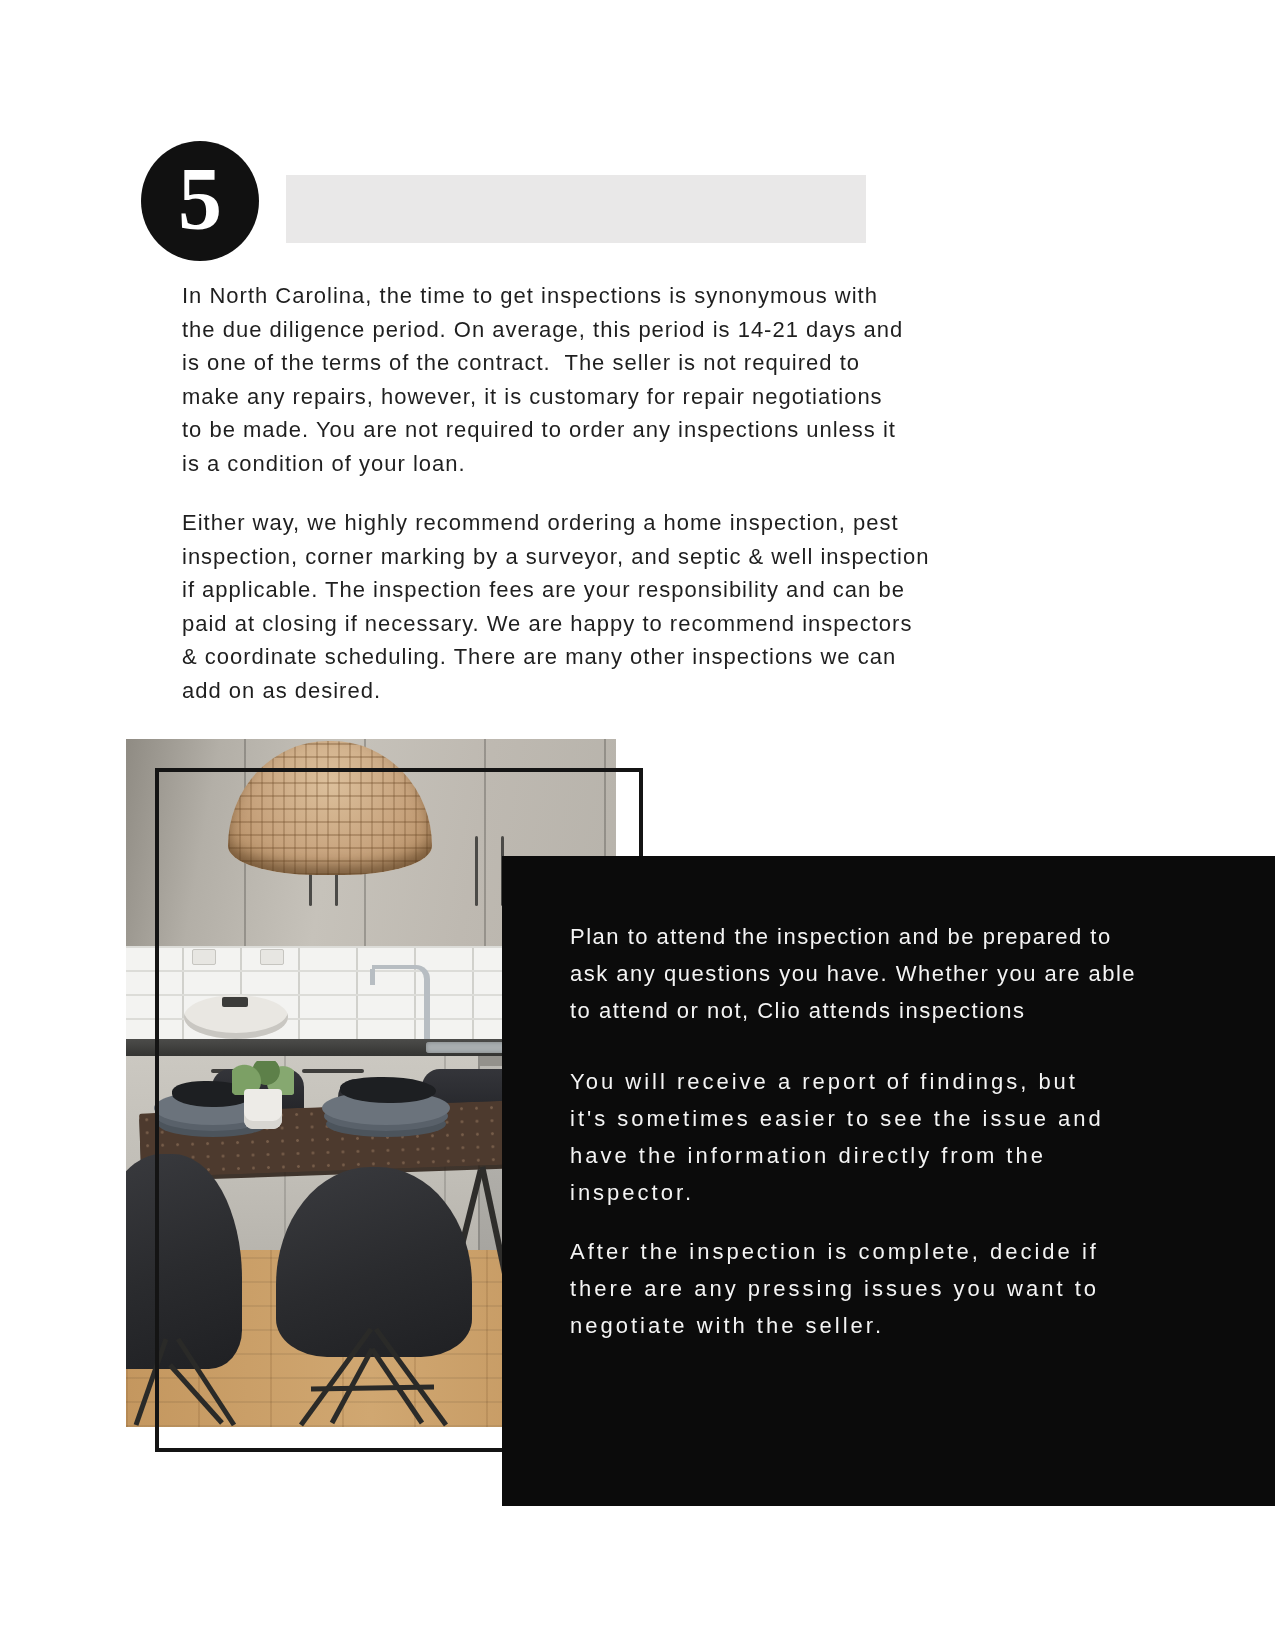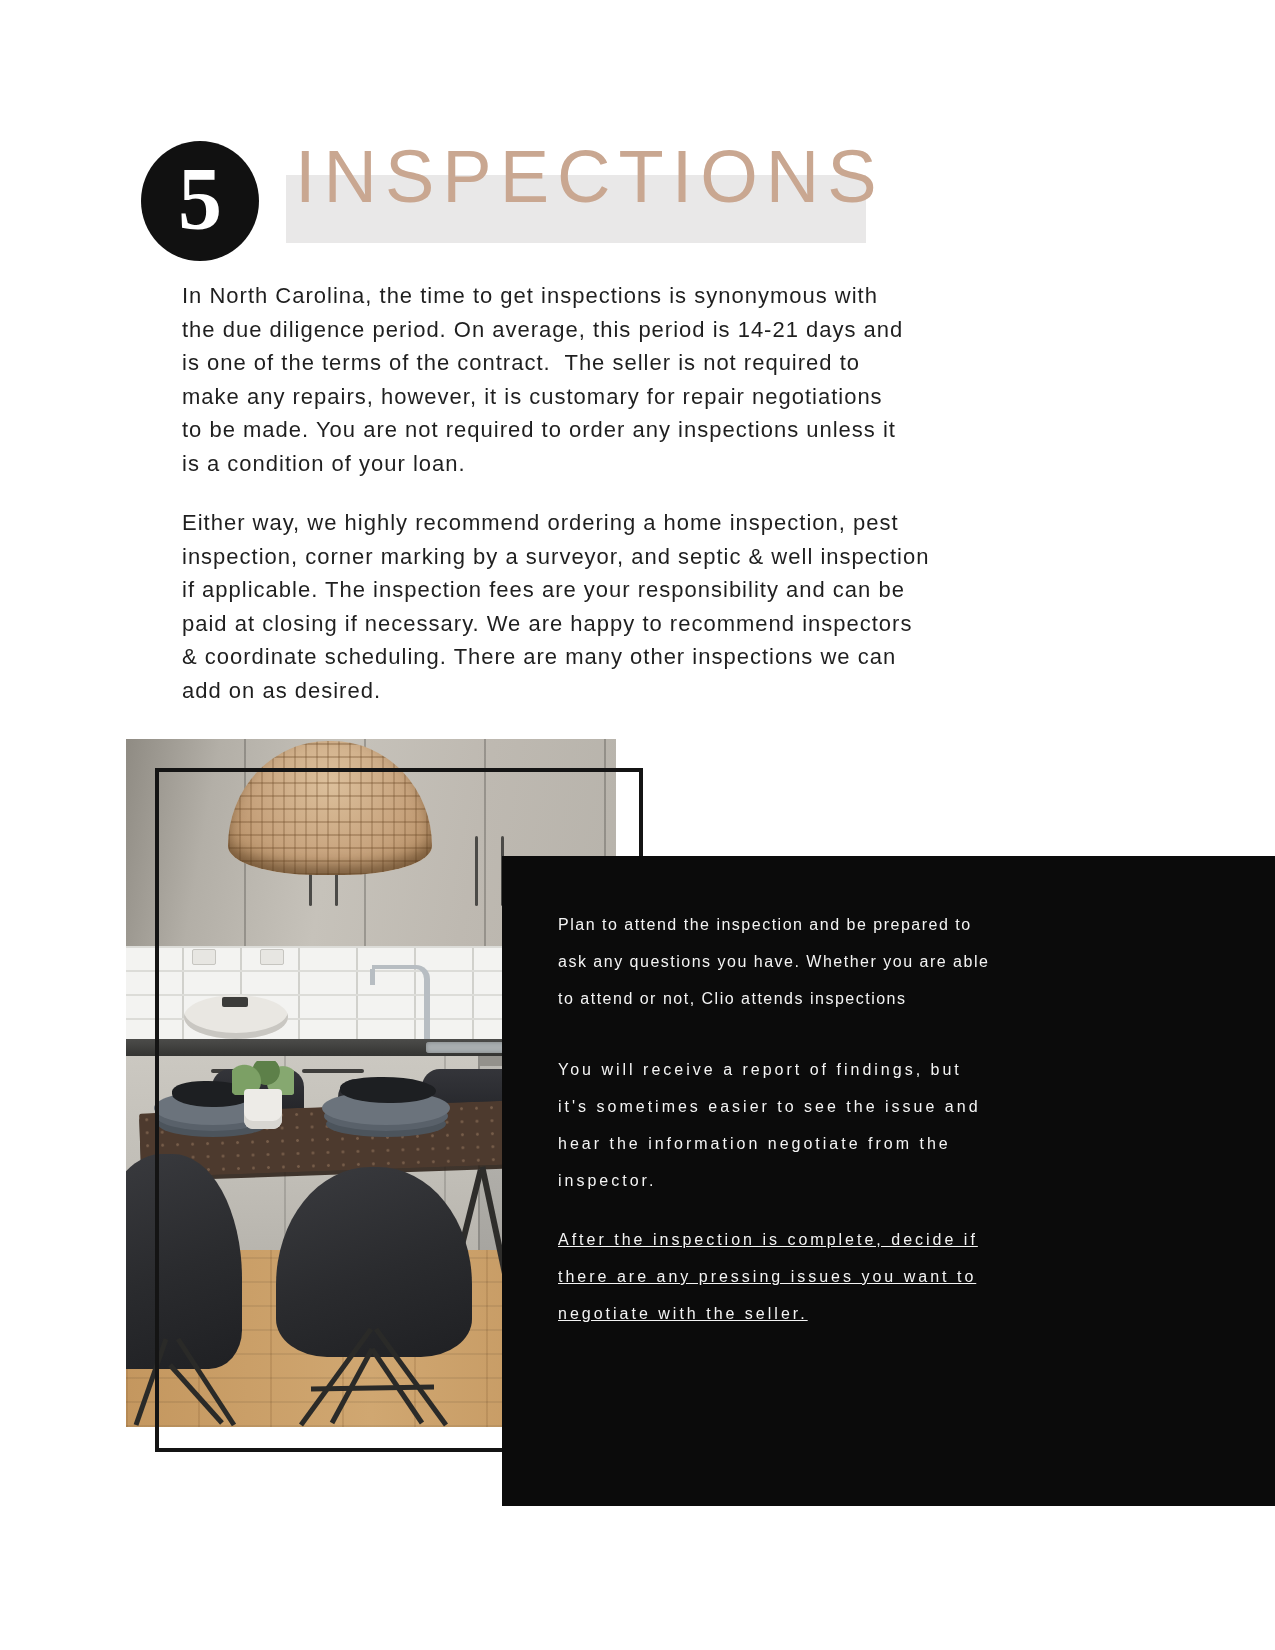--- a/index.html
+++ b/index.html
@@ -127,36 +127,35 @@
     pointer-events:none;
   }
 
   
   .callout{
     position:absolute;left:502px;top:856px;width:773px;height:650px;
     background:var(--callout-bg,#0b0b0b);box-sizing:border-box;
     padding:50px 40px 36px 56px;z-index:3;
     color:var(--callout-text,#f4f4f4);
   }
-  .callout p{margin:0;font-size:16px;line-height:37px;white-space:pre-wrap;}
+  .callout p{margin:12px;font-size:22px;line-height:37px;white-space:pre-wrap;}
   .callout .c-p1{letter-spacing:1.5px;margin-bottom:34px;}
   .callout .c-p2{letter-spacing:3px;margin-bottom:22px;}
-  .callout .c-p3{letter-spacing:3px;margin-bottom:26px;text-decoration:underline;}
+  .callout .c-p3{letter-spacing:3px;margin-bottom:26px;}
   .callout .c-p4{letter-spacing:3px;margin-bottom:0;}
 </style>
 </head>
 <body>
 
 <div class="page">
 
   <div class="num-circle">
     <span>5</span>
   </div>
   <div class="title-highlight"></div>
-  <h1 class="page-title">INSPECTIONS</h1>
 
   <section class="intro">
     <p>In North Carolina, the time to get inspections is synonymous with
 the due diligence period. On average, this period is 14-21 days and
 is one of the terms of the contract.  The seller is not required to
 make any repairs, however, it is customary for repair negotiations
 to be made. You are not required to order any inspections unless it
 is a condition of your loan.</p>
     <p>Either way, we highly recommend ordering a home inspection, pest
 inspection, corner marking by a surveyor, and septic &amp; well inspection
@@ -230,20 +229,20 @@
   </div>
 
   <div class="photo-outline"></div>
 
   <aside class="callout">
     <p class="c-p1">Plan to attend the inspection and be prepared to
 ask any questions you have. Whether you are able
 to attend or not, Clio attends inspections</p>
     <p class="c-p2">You will receive a report of findings, but
 it's sometimes easier to see the issue and
-hear the information negotiate from the
+have the information directly from the
 inspector.</p>
     <p class="c-p3">After the inspection is complete, decide if
 there are any pressing issues you want to
 negotiate with the seller.</p>
   </aside>
 
 </div>
 
 </body></html>

